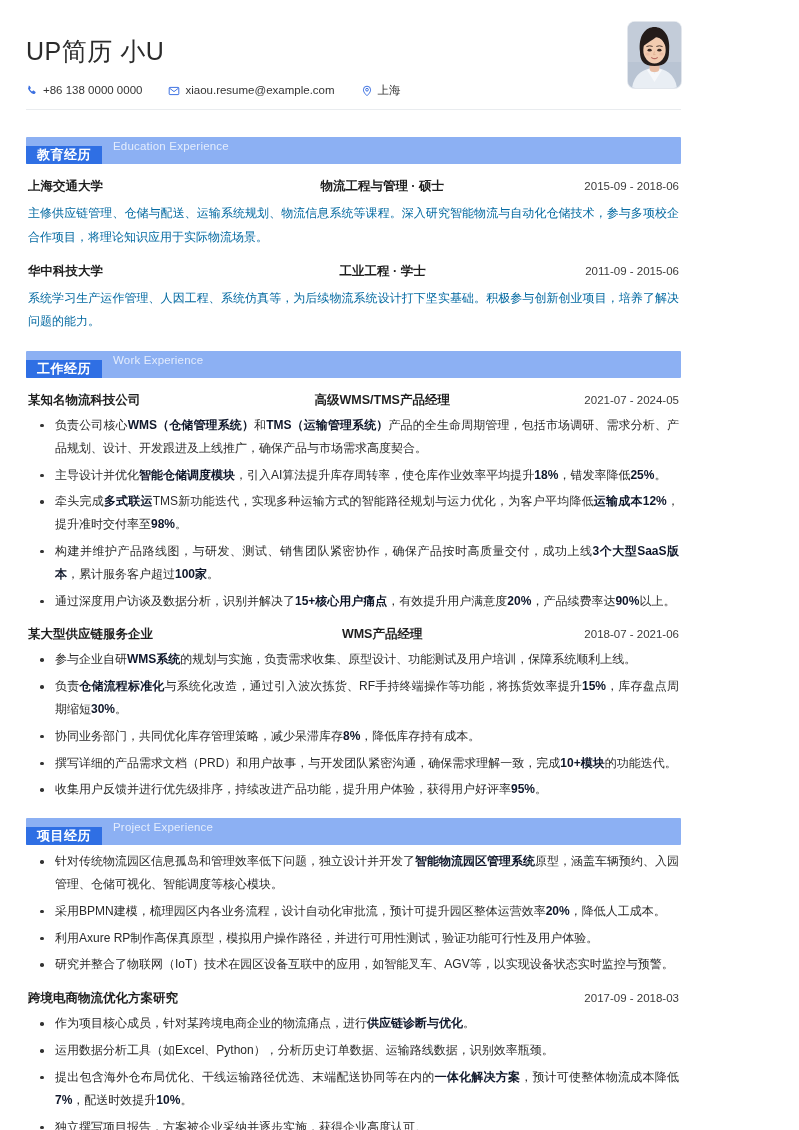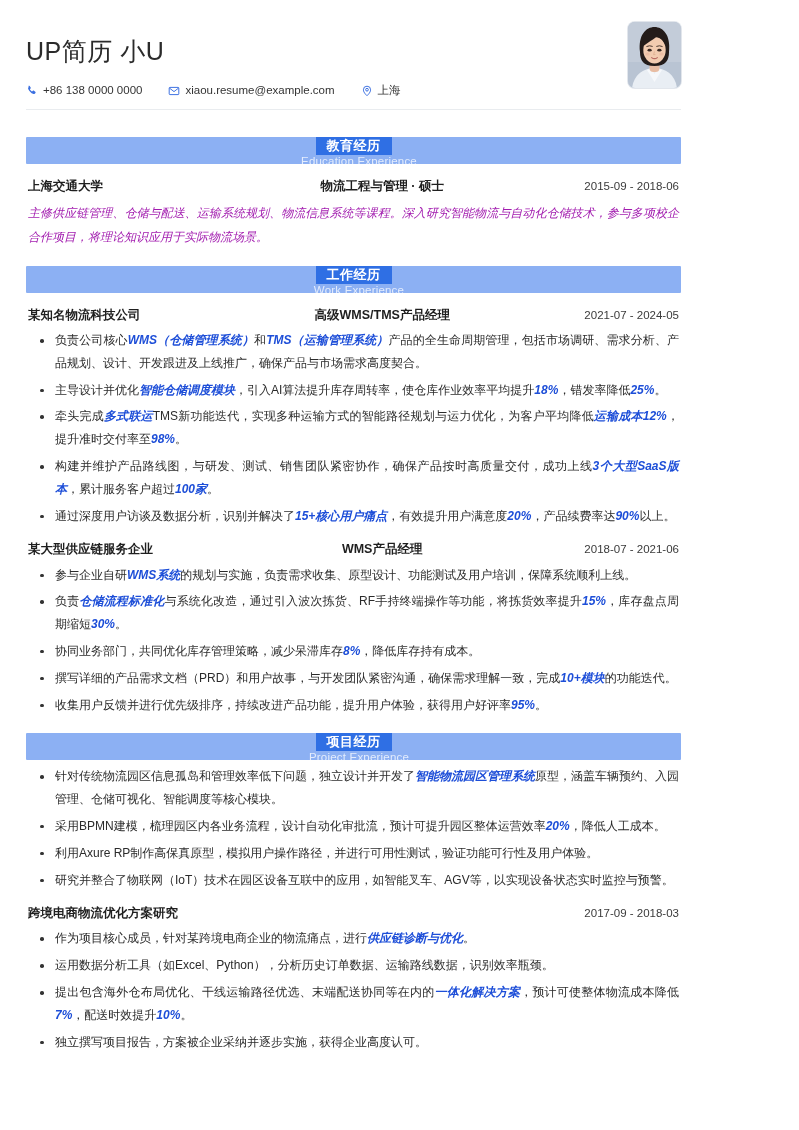--- a/index.html
+++ b/index.html
@@ -63,26 +63,25 @@
   .head-rule{
     height:1px;
     background:#e9ecef;
     margin:12px 0 0 0;
   }
 
   
   .sec{ margin-top:17px; }
   .sec-bar{
     display:flex;
-    align-items:center;
+    align-items:flex-end;
     height:27px;
     background:#8cb0f3;
     border-radius:1px;
     overflow:hidden;
-    flex-direction:column;
   }
   .sec-tab{
     background:#2f6fe4;
     color:#fff;
     font-size:13px;
     font-weight:700;
     display:flex;
     align-items:center;
     padding:0 11px;
     letter-spacing:.5px;
@@ -121,23 +120,22 @@
     font-size:11.5px;
     color:#3a3a3a;
     white-space:nowrap;
     padding-top:1px;
   }
 
   .desc{
     margin:7px 0 0 0;
     font-size:12px;
     line-height:1.95;
-    color:#a21caf;
+    color:#0369a1;
     text-align:justify;
-    font-style:italic;
   }
 
   ul.bullets{
     margin:5px 0 0 0;
     padding:0 0 0 0;
     list-style:none;
   }
   ul.bullets li{
     position:relative;
     padding-left:27px;
@@ -150,21 +148,21 @@
   ul.bullets li:first-child{margin-top:2px;}
   ul.bullets li:before{
     content:"";
     position:absolute;
     left:12px;
     top:10px;
     width:3.5px;height:3.5px;
     background:#333;
     border-radius:50%;
   }
-  b, strong{font-weight:700;color:#1d4ed8;font-style:italic;}
+  b, strong{font-weight:700;color:#0f172a;}
 </style>
 </head>
 <body>
 
 <div class="page">
 
   <div class="header">
     <h1 class="name">UP简历 小U</h1>
 
     <div class="contact-row">
@@ -236,20 +234,28 @@
           <div class="sec-en">Education Experience</div>
         </div>
         <div class="entry">
           <div class="entry-head">
             <div class="e-org">上海交通大学</div>
             <div class="e-role">物流工程与管理 · 硕士</div>
             <div class="e-date">2015-09 - 2018-06</div>
           </div>
           <div class="desc">主修供应链管理、仓储与配送、运输系统规划、物流信息系统等课程。深入研究智能物流与自动化仓储技术，参与多项校企合作项目，将理论知识应用于实际物流场景。</div>
         </div>
+        <div class="entry">
+          <div class="entry-head">
+            <div class="e-org">华中科技大学</div>
+            <div class="e-role">工业工程 · 学士</div>
+            <div class="e-date">2011-09 - 2015-06</div>
+          </div>
+          <div class="desc">系统学习生产运作管理、人因工程、系统仿真等，为后续物流系统设计打下坚实基础。积极参与创新创业项目，培养了解决问题的能力。</div>
+        </div>
       </div>
       <div class="sec">
         <div class="sec-bar">
           <div class="sec-tab">工作经历</div>
           <div class="sec-en">Work Experience</div>
         </div>
         <div class="entry">
           <div class="entry-head">
             <div class="e-org">某知名物流科技公司</div>
             <div class="e-role">高级WMS/TMS产品经理</div>

